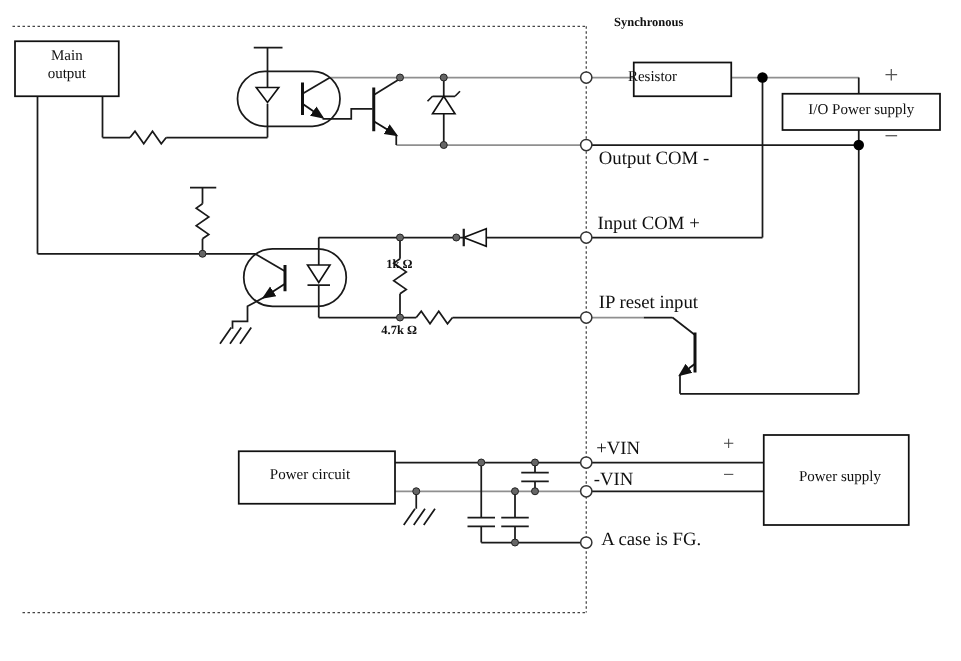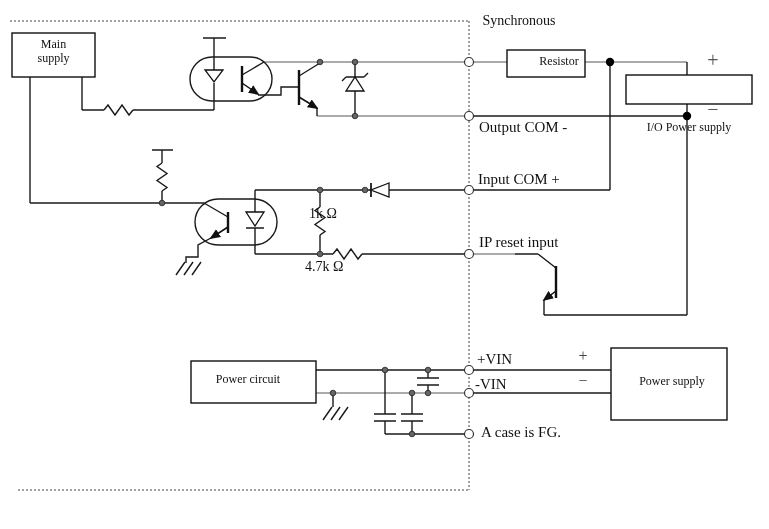--- a/index.html
+++ b/index.html
@@ -1,20 +1,20 @@
 <!DOCTYPE html>
 <html><head>
 <meta charset="utf-8">
 <style>
   html,body{margin:0;padding:0;background:#ffffff;}
   .stage{position:relative;width:769px;height:529px;background:#ffffff;overflow:hidden;
          font-family:"Liberation Serif","DejaVu Serif",serif;}
   .stage svg{position:absolute;left:0;top:0;}
   .lbl{position:absolute;font-size:15px;color:#111;white-space:nowrap;line-height:1.12;}
-  .lbl.small{font-size:14px;}
+  .lbl.small{font-size:10px;font-weight:bold;}
   .boxlbl{position:absolute;text-align:center;font-size:12px;color:#111;line-height:1.2;}
   .sign{position:absolute;color:#555;font-size:20px;text-align:center;width:22px;line-height:1;}
   .sign.ps{font-size:16px;color:#444;width:20px;}
 </style>
 </head>
 <body>
 
 <div class="stage">
 
 <svg width="769" height="529" viewBox="0 0 769 529">
@@ -141,24 +141,24 @@
     <circle cx="469" cy="190" r="4.5"></circle>
     <circle cx="469" cy="254" r="4.5"></circle>
     <circle cx="469" cy="370" r="4.5"></circle>
     <circle cx="469" cy="393" r="4.5"></circle>
     <circle cx="469" cy="434" r="4.5"></circle>
   </g>
 </svg>
 
 <div class="boxlbl" style="left:12px;top:37px;width:83px;">
   <div>Main</div>
-  <div>supply</div>
+  <div>output</div>
 </div>
-<div class="boxlbl" style="left:520px;top:54px;width:78px;">Resistor</div>
-<div class="boxlbl" style="left:626px;top:80px;width:126px;margin-top:40px;">I/O Power supply</div>
+<div class="boxlbl" style="left:483px;top:54px;width:78px;">Resistor</div>
+<div class="boxlbl" style="left:626px;top:80px;width:126px;">I/O Power supply</div>
 <div class="boxlbl" style="left:191px;top:372px;width:114px;">Power circuit</div>
 <div class="boxlbl" style="left:611px;top:374px;width:122px;">Power supply</div>
 
 <div class="lbl small" style="left:466px;top:13px;width:106px;text-align:center;">
   <div>Synchronous</div>
 </div>
 <div class="lbl" style="left:479px;top:119px;">Output COM -</div>
 <div class="lbl" style="left:478px;top:171px;">Input COM +</div>
 <div class="lbl" style="left:479px;top:234px;">IP reset input</div>
 <div class="lbl" style="left:477px;top:351px;">+VIN</div>

